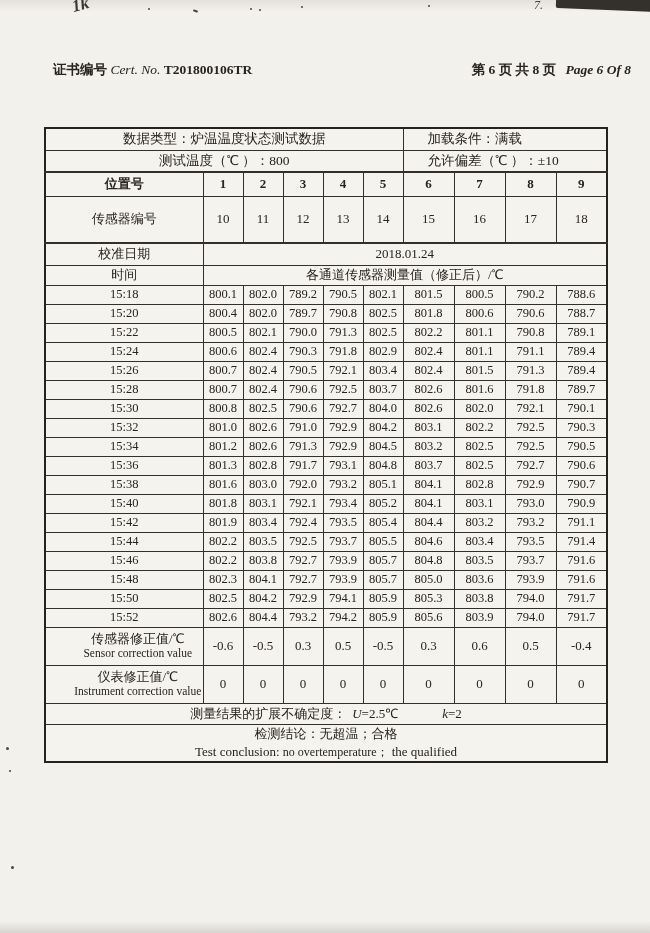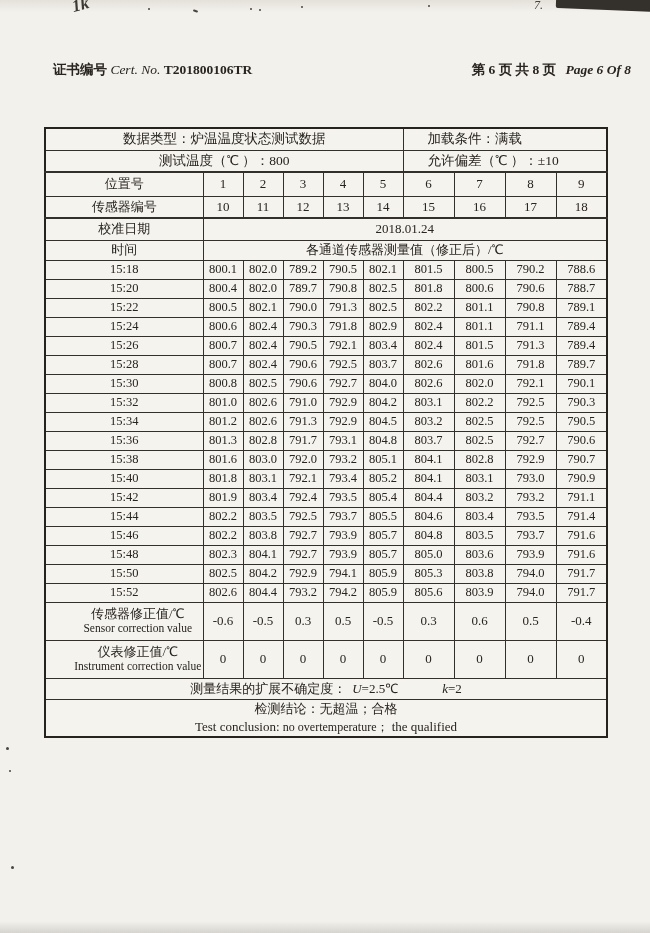--- a/index.html
+++ b/index.html
@@ -31,22 +31,22 @@
   .en-bold-italic { font-weight:bold; font-style:italic; margin-left:6px; }
   
   table { position:absolute; left:44px; top:127px; width:564px;
     border-collapse:collapse; table-layout:fixed; background:#f5f3ee;
     border:2px solid #26221e; }
   td { border:1px solid #332f2a; text-align:center; vertical-align:middle;
     font-size:13px; padding:0; overflow:hidden; }
   .r-meta td { height:22px; font-size:13.5px;margin-top:19px; }
   .r-meta2 td { border-bottom-width:2px; }
   .meta-left-align { text-align:left; padding-left:24px; }
-  .r-pos td { height:24px; }
-  .r-sensor td { height:22px; border-bottom-width:2px; }
+  .r-pos td { height:24px;font-weight:bold; }
+  .r-sensor td { height:47px; border-bottom-width:2px; }
   .r-cal td { height:22px; }
   .r-time td { height:20px; }
   .r-data td { height:19px; font-size:12.5px; }
   .r-data .time-cell { font-size:12.5px; }
   .r-corr td { height:38px; }
   .corr-label { line-height:1.2; font-size:13px;padding-left:27px; }
   .corr-label .en-small { font-size:11.5px; }
   .r-unc td { height:21px; }
   .r-concl td { height:38px; line-height:1.35; }
   .ital { font-style:italic; }

